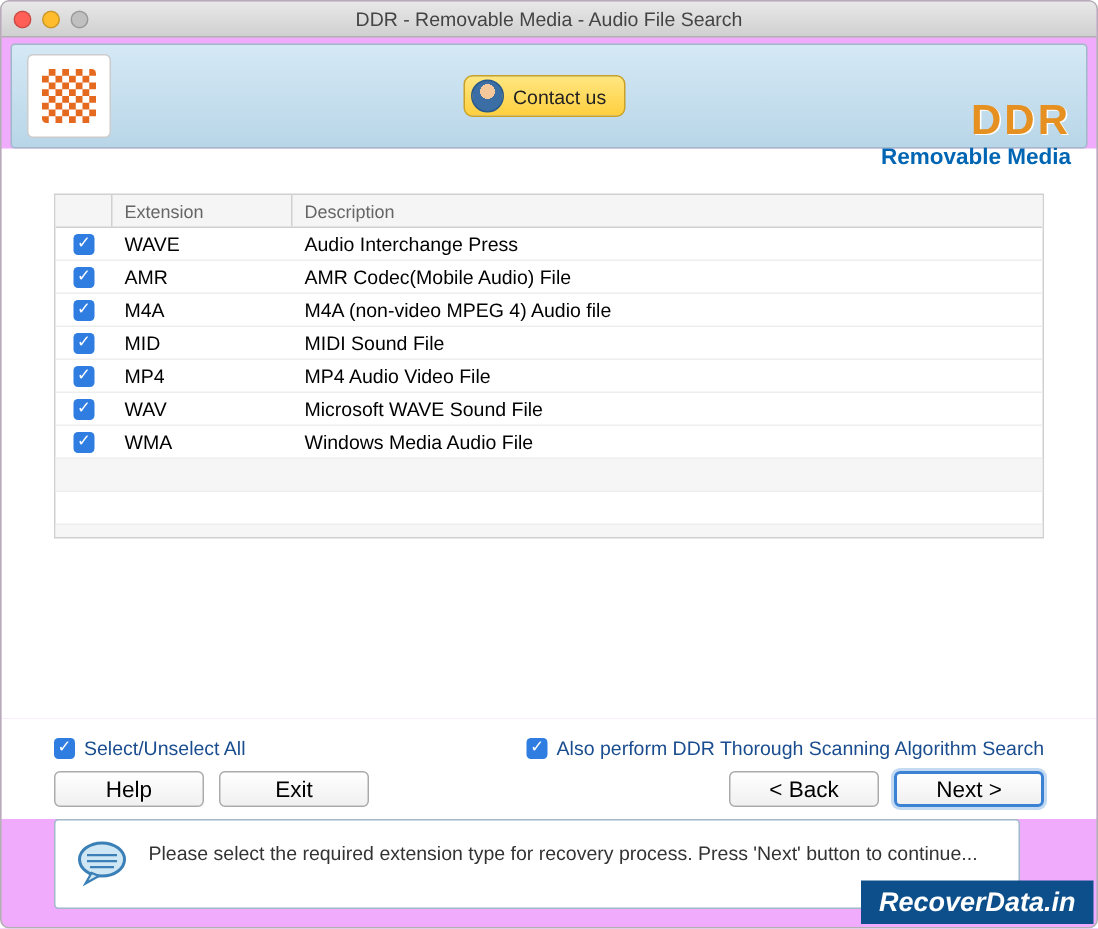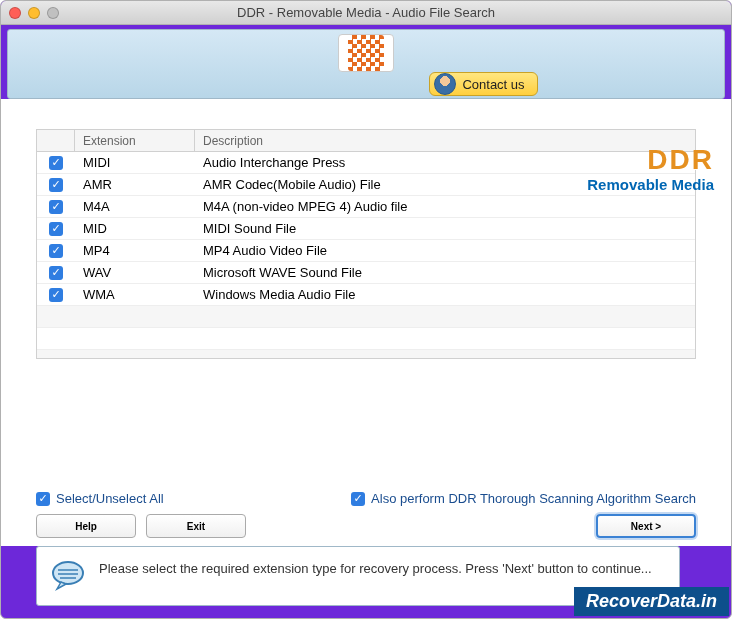--- a/index.html
+++ b/index.html
@@ -1,25 +1,25 @@
 <!DOCTYPE html>
 <html><head>
 <meta charset="utf-8">
 <style>
 * { box-sizing: border-box; margin: 0; padding: 0; }
 body { font-family: "Helvetica Neue", Arial, sans-serif; font-size: 13px; background: #fff; }
-.window { width: 732px; height: 619px; background: #6d28d9; border: 1px solid #b0b0b0; border-radius: 6px; overflow: hidden; position: relative; }
+.window { width: 732px; height: 619px; background: #f0abfc; border: 1px solid #b0b0b0; border-radius: 6px; overflow: hidden; position: relative; }
 .titlebar { height: 24px; background: linear-gradient(#e8e8e8, #d0d0d0); border-bottom: 1px solid #b0b0b0; display: flex; align-items: center; padding: 0 8px; position: relative; }
 .traffic { display: flex; gap: 7px; }
 .traffic-dot { width: 12px; height: 12px; border-radius: 50%; border: 0.5px solid rgba(0,0,0,0.2); }
 .dot-close { background: #ff5f57; }
 .dot-min { background: #ffbd2e; }
 .dot-max { background: #c0c0c0; }
 .title-label { position: absolute; left: 0; right: 0; text-align: center; font-size: 13px; color: #444; }
-.header-banner { height: 70px; margin: 4px 6px 0 6px; background: linear-gradient(#d5e8f5, #b8d6e8); border: 1px solid #a0b8c8; border-radius: 3px; display: flex; align-items: center; padding: 4px 10px; position: relative; flex-direction: column; }
+.header-banner { height: 70px; margin: 4px 6px 0 6px; background: linear-gradient(#d5e8f5, #b8d6e8); border: 1px solid #a0b8c8; border-radius: 3px; display: flex; align-items: center; padding: 4px 10px; position: relative; }
 .logo-box { width: 56px; height: 56px; background: #fff; border: 1px solid #ccc; border-radius: 4px; display: flex; align-items: center; justify-content: center; }
 .logo-pattern { width: 36px; height: 36px; background: repeating-conic-gradient(#e56a1f 0 25%, #fff 0 50%); background-size: 9px 9px; border-radius: 3px; }
 .contact-btn { margin-left: 235px; height: 28px; padding: 0 12px 0 4px; background: linear-gradient(#ffe680, #ffcf3f); border: 1px solid #c9a227; border-radius: 6px; display: flex; align-items: center; gap: 6px; font-size: 13px; color: #222; cursor: pointer; }
 .contact-avatar { width: 22px; height: 22px; border-radius: 50%; background: radial-gradient(circle at 50% 35%, #f4c89a 30%, #3a6ea5 30%); border: 1px solid #2a5a8a; }
 .brand { margin-left: auto; text-align: right; }
 .brand-ddr { font-size: 28px; font-weight: bold; color: #e59020; letter-spacing: 2px; text-shadow: 1px 1px 0 #fff; margin-top: 48px; }
 .brand-sub { font-size: 15px; font-weight: bold; color: #0066b3; }
 .content { padding: 30px 35px 10px 35px; background: #fff; height: 380px; }
 .table-wrap { border: 1px solid #d0d0d0; background: #fff; height: 230px; overflow: hidden; }
 .thead { display: flex; background: #f5f5f5; border-bottom: 1px solid #d0d0d0; height: 22px; align-items: center; color: #666; font-size: 12px; }
@@ -30,21 +30,21 @@
 .td-chk { width: 38px; display: flex; justify-content: center; }
 .td-ext { width: 120px; padding-left: 8px; }
 .td-desc { flex: 1; padding-left: 8px; }
 .chk { width: 14px; height: 14px; background: #2f7de1; border-radius: 3px; display: flex; align-items: center; justify-content: center; color: #fff; font-size: 11px; line-height: 1; }
 .chk::before { content: "✓"; }
 .empty-row { height: 22px; border-bottom: 1px solid #eee; }
 .empty-row:nth-child(even) { background: #f6f6f6; }
 .opts { display: flex; padding: 12px 35px 6px 35px; background: #fff; gap: 40px; }
 .opt { display: flex; align-items: center; gap: 6px; color: #1a4d8f; font-size: 13px; }
 .btnrow { display: flex; padding: 2px 35px 8px 35px; background: #fff; gap: 10px; }
-.btn { height: 24px; width: 100px; background: linear-gradient(#fff, #f0f0f0); border: 1px solid #aaa; border-radius: 4px; font-size: 10px; cursor: pointer; display: flex; align-items: center; justify-content: center; font-weight: bold; }
+.btn { height: 24px; width: 100px; background: linear-gradient(#fff, #f0f0f0); border: 1px solid #aaa; border-radius: 4px; font-size: 15px; cursor: pointer; display: flex; align-items: center; justify-content: center; }
 .btn-primary { border: 2px solid #3b82d4; box-shadow: 0 0 0 2px rgba(59,130,212,0.3); }
 .spacer { flex: 1; }
 .info-box { margin: 0 51px 10px 35px; border: 1px solid #a0b8c8; border-radius: 3px; background: #fff; padding: 12px 14px; display: flex; gap: 14px; align-items: flex-start; }
 .info-icon { width: 34px; height: 34px; flex-shrink: 0; }
 .info-text { font-size: 13px; color: #333; text-align: justify; line-height: 1.5; }
 .watermark { position: absolute; right: 2px; bottom: 2px; background: #0d4f8b; color: #fff; font-style: italic; font-weight: bold; font-size: 18px; padding: 4px 12px; margin-top: 25px; }
 </style>
 </head>
 <body>
 
@@ -77,21 +77,21 @@
       <div class="thead">
         <div class="th-chk"></div>
         <div class="th-ext">Extension</div>
         <div class="th-desc">Description</div>
       </div>
       <div class="tbody" id="tbody">
           <div class="row">
             <div class="td-chk">
               <span class="chk"></span>
             </div>
-            <div class="td-ext">MIDI</div>
+            <div class="td-ext">WAVE</div>
             <div class="td-desc">Audio Interchange Press</div>
           </div>
           <div class="row">
             <div class="td-chk">
               <span class="chk"></span>
             </div>
             <div class="td-ext">AMR</div>
             <div class="td-desc">AMR Codec(Mobile Audio) File</div>
           </div>
           <div class="row">
@@ -145,20 +145,21 @@
     <label class="opt" style="margin-left:auto">
       <span class="chk"></span>
       <span>Also perform DDR Thorough Scanning Algorithm Search</span>
     </label>
   </div>
 
   <div class="btnrow">
     <button class="btn">Help</button>
     <button class="btn">Exit</button>
     <div class="spacer"></div>
+    <button class="btn">&lt; Back</button>
     <button class="btn btn-primary">Next &gt;</button>
   </div>
 
   <div class="info-box">
     <svg class="info-icon" viewBox="0 0 34 34">
       <ellipse cx="17" cy="14" rx="15" ry="11" fill="#cfe6f5" stroke="#3a7fb5" stroke-width="2"></ellipse>
       <line x1="7" y1="11" x2="27" y2="11" stroke="#3a7fb5" stroke-width="1.5"></line>
       <line x1="7" y1="15" x2="27" y2="15" stroke="#3a7fb5" stroke-width="1.5"></line>
       <line x1="9" y1="19" x2="25" y2="19" stroke="#3a7fb5" stroke-width="1.5"></line>
       <path d="M10 23 L6 30 L15 25 Z" fill="#cfe6f5" stroke="#3a7fb5" stroke-width="1.5"></path>

